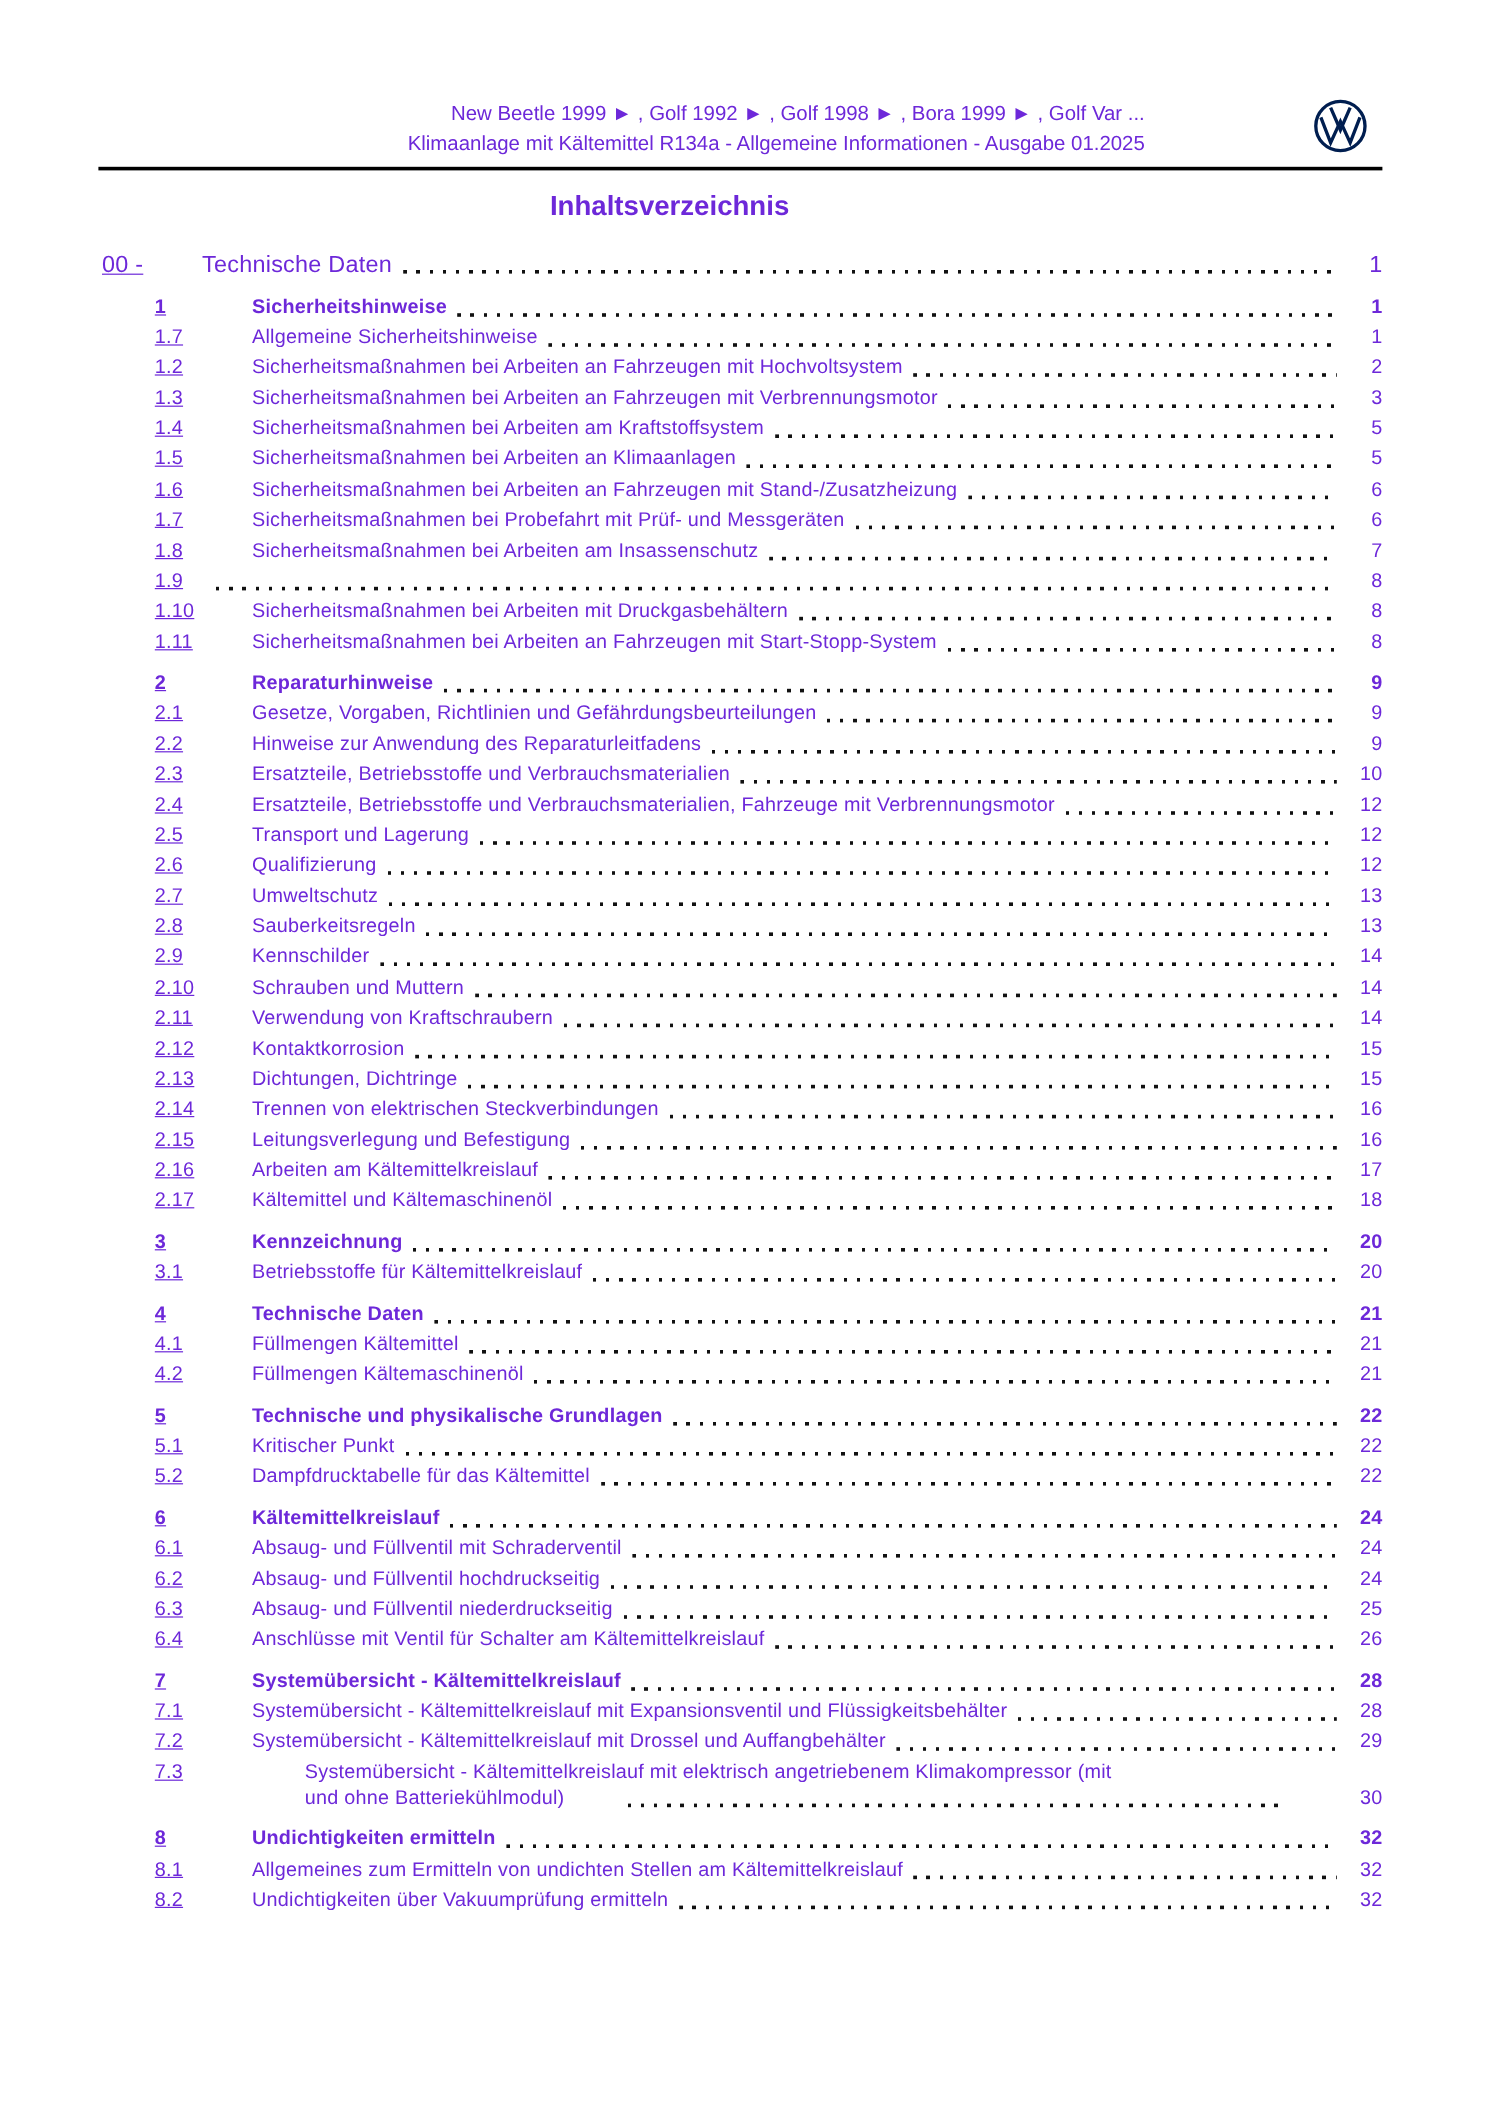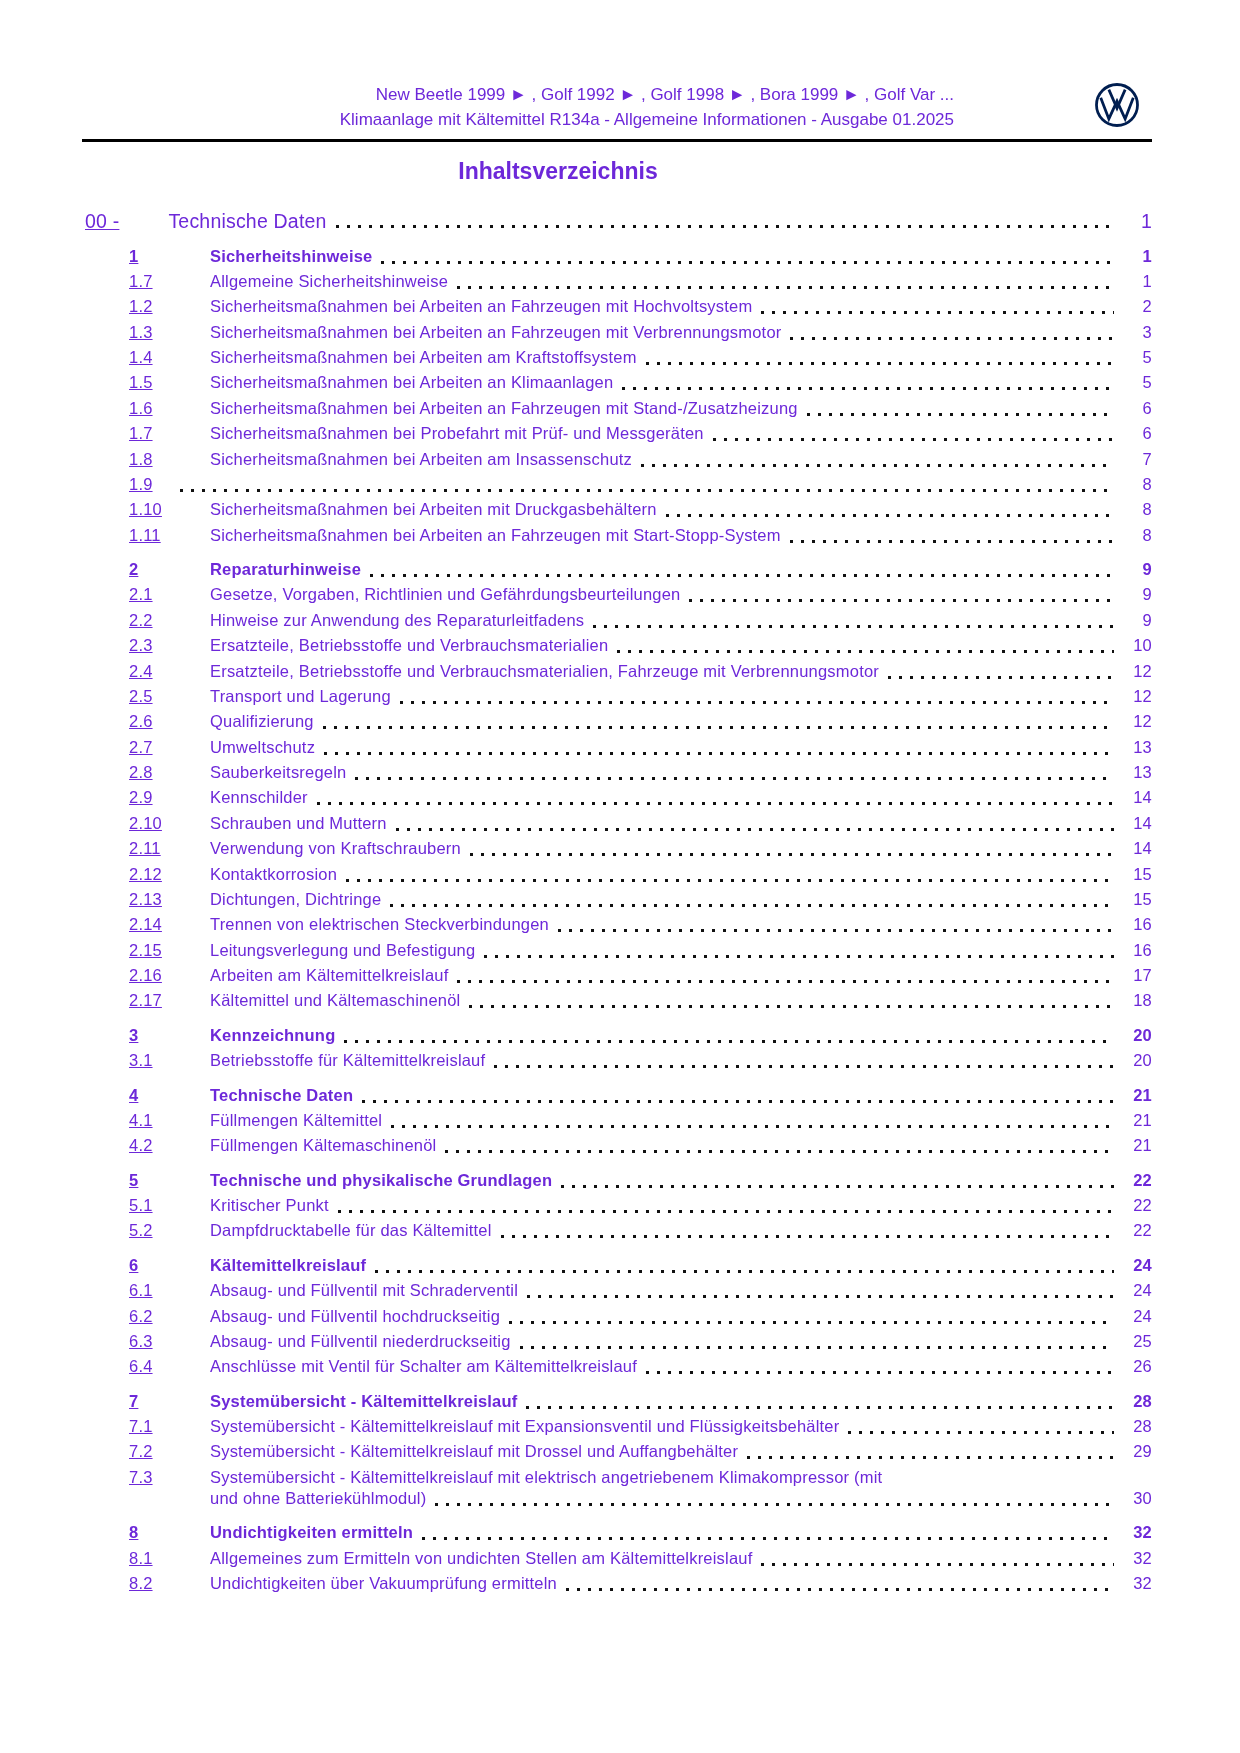--- a/index.html
+++ b/index.html
@@ -31,21 +31,21 @@
   }
 
   
   .toc { margin-top:24px; }
   .toc-row {
     display:flex; align-items:flex-end;
     font-size:16.5px; letter-spacing:0.2px; line-height:21px;
     padding:2.2px 0 2.2px 47px;
   }
   .toc-row.two-line { display:block; }
-  .toc-row .line { display:flex; align-items:flex-end; }
+  .toc-row .line { display:flex; align-items:flex-end;gap:44px; }
   .num  { flex:none; width:42px;text-decoration:underline; }
   .title { flex:0 1 auto;margin-left:39px; }
   .leader {
     flex:1 1 20px; height:3px; min-width:18px;
     margin:0 8px 3px 9px;
     background-image:repeating-linear-gradient(to right,#111 0 2.8px,transparent 2.8px 11px);
   }
   .pagecol { flex:none; min-width:30px; text-align:right; }
 
   .level-section { font-weight:700; margin-top:9px; }

